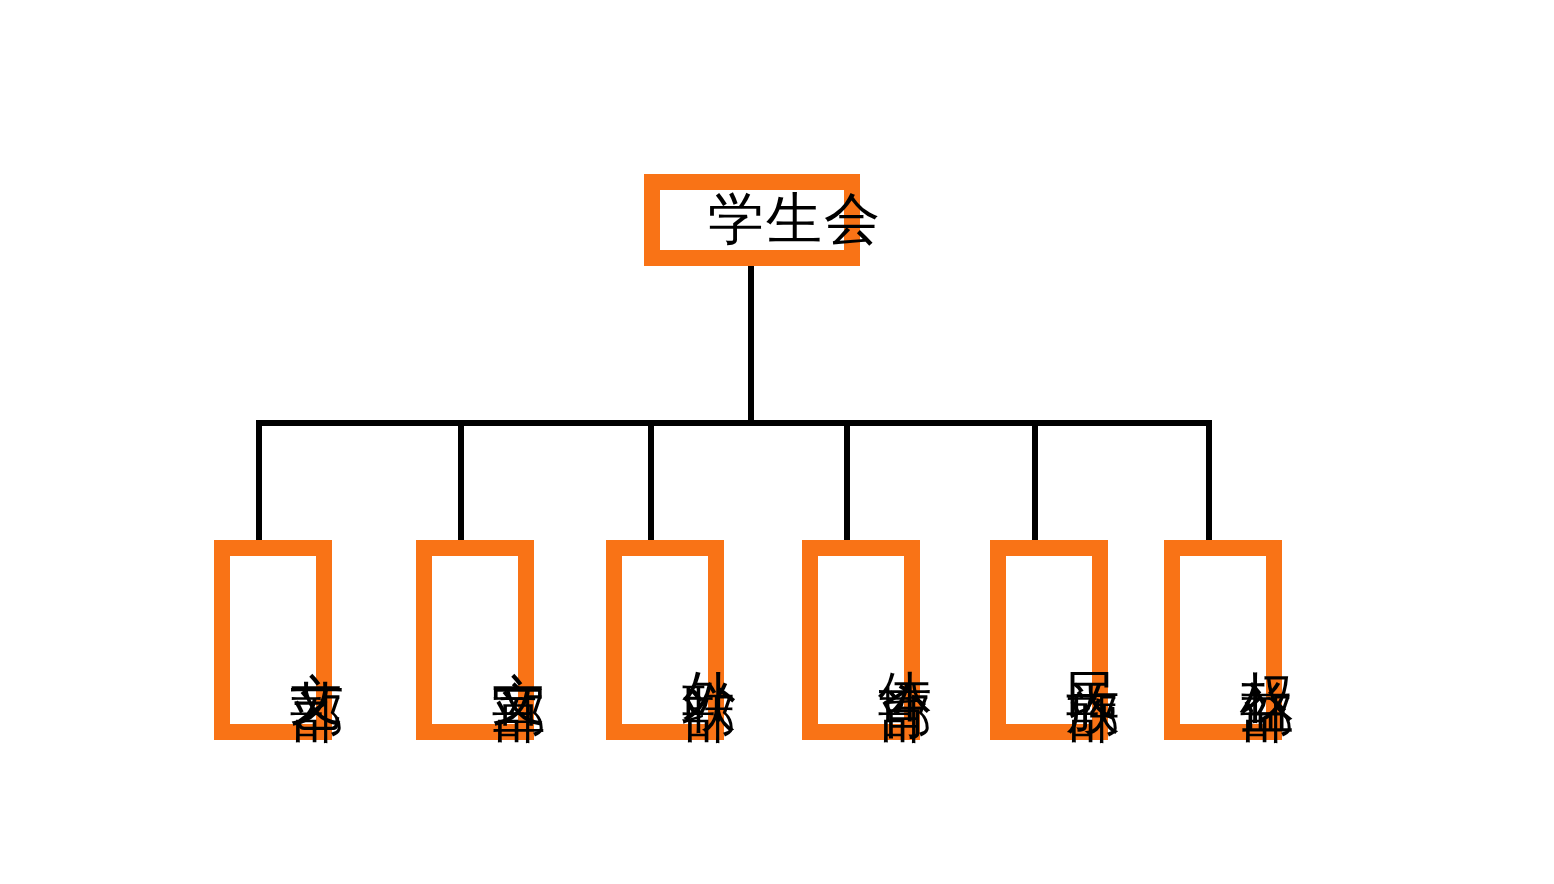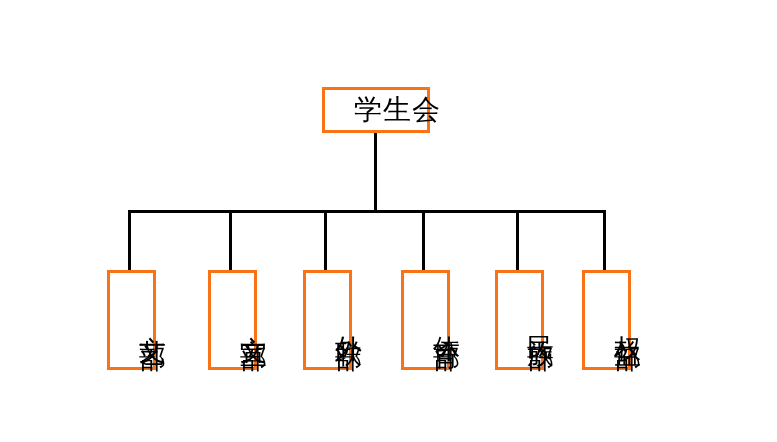--- a/index.html
+++ b/index.html
@@ -12,21 +12,21 @@
     width: 777px;
     height: 442px;
     background: #ffffff;
     font-family: "DejaVu Serif", "Liberation Serif", serif;
     color: #000000;
     overflow: hidden;
   }
   .node {
     position: absolute;
     box-sizing: border-box;
-    border: 3px solid #f97316;
+    border: 8px solid #f97316;
     background: #ffffff;
     display: flex;
     align-items: center;
     justify-content: center;
     text-align: center;
     padding-left: 43px;
   }
   .root {
     left: 322px;
     top: 87px;

